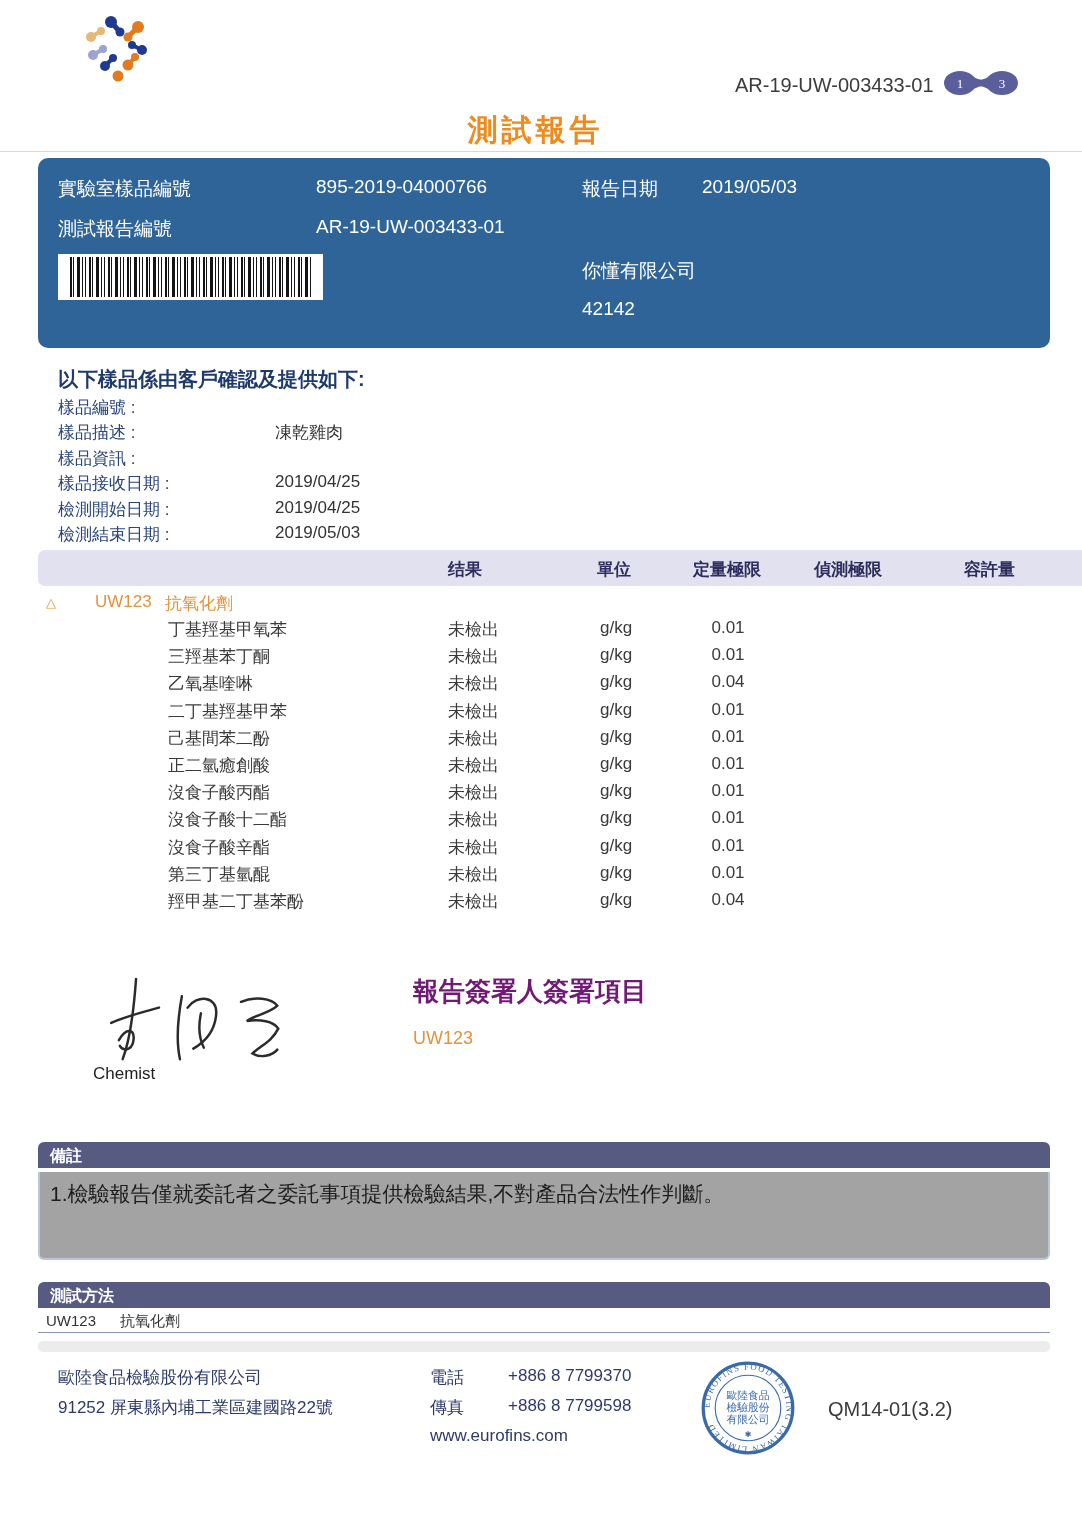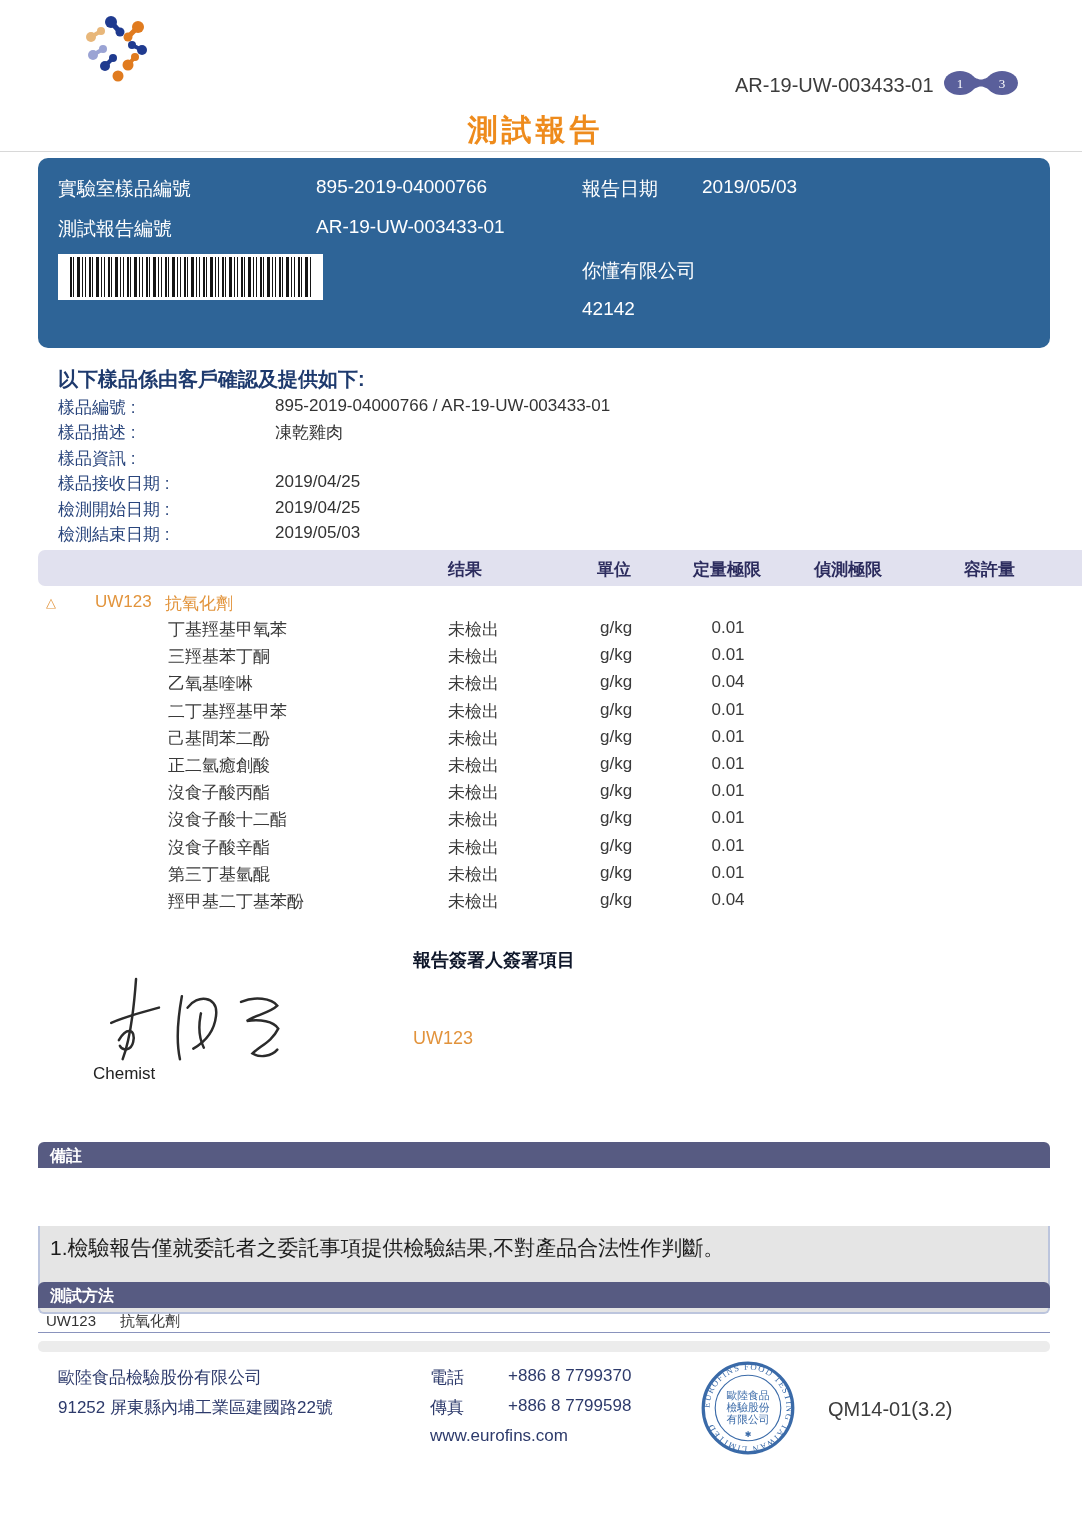--- a/index.html
+++ b/index.html
@@ -45,28 +45,28 @@
   .result-row{position:absolute;left:38px;width:1012px;height:27px;font-size:17px;color:#3a3a3a;}
   .result-row span{position:absolute;white-space:nowrap;}
   .c-analyte{left:130px;text-align:right;}
   .c-result{left:410px;}
   .c-unit{left:562px;}
   .c-loq{left:655px;width:70px;text-align:center;}
 
   
   .sig-svg{left:85px;top:958px;}
   .sig-title{left:93px;top:1064px;font-size:17px;color:#222;}
-  .signer-heading{left:413px;top:948px;font-size:18px;font-weight:bold;color:#0f172a;}
+  .signer-heading{left:413px;top:974px;font-size:26px;font-weight:bold;color:#701a75;}
   .signed-item{left:413px;top:1028px;font-size:18px;color:#e2933c;}
 
   
   .band{width:1012px;left:38px;background:#575b82;color:#fff;font-weight:bold;border-radius:6px 6px 0 0;}
   .band-label{position:absolute;left:12px;top:4px;font-size:16px;}
   .notes-band{top:1142px;height:26px;}
-  .note-box{left:38px;top:1226px;width:1008px;height:86px;border:2px solid #bcc5dd;border-top:none;border-radius:0 0 6px 6px;background:#e5e5e5;}
+  .note-box{left:38px;top:1172px;width:1008px;height:86px;border:2px solid #bcc5dd;border-top:none;border-radius:0 0 6px 6px;background:#a3a3a3;}
   .note-line{position:absolute;left:10px;top:8px;font-size:21px;color:#1c1c1c;white-space:nowrap;}
 
   
   .methods-band{top:1282px;height:26px;}
   .method-row{left:38px;top:1308px;width:1012px;height:24px;border-bottom:1px solid #8a93bd;font-size:15px;color:#333;}
   .method-row span{position:absolute;top:4px;white-space:nowrap;}
   .m-code{left:8px;}
   .m-name{left:82px;}
   .m-desc{left:157px;}
   .footer-divider{left:38px;top:1341px;width:1012px;height:11px;background:#ececec;border-radius:5px;}
@@ -142,21 +142,20 @@
       <div class="barcode-bars"></div>
     </div>
     <span style="left:544px;top:100px;">你懂有限公司</span>
     <span style="left:544px;top:140px;">42142</span>
   </div>
 
   <div class="abs sample-heading">以下樣品係由客戶確認及提供如下:</div>
   <div class="abs sample-rows" id="sample-rows">
       <div class="sample-row">
         <span class="s-label">樣品編號 :</span>
-        <span class="s-value">895-2019-04000766 / AR-19-UW-003433-01</span>
       </div>
       <div class="sample-row">
         <span class="s-label">樣品描述 :</span>
         <span class="s-value">凍乾雞肉</span>
       </div>
       <div class="sample-row">
         <span class="s-label">樣品資訊 :</span>
         <span class="s-value"></span>
       </div>
       <div class="sample-row">

